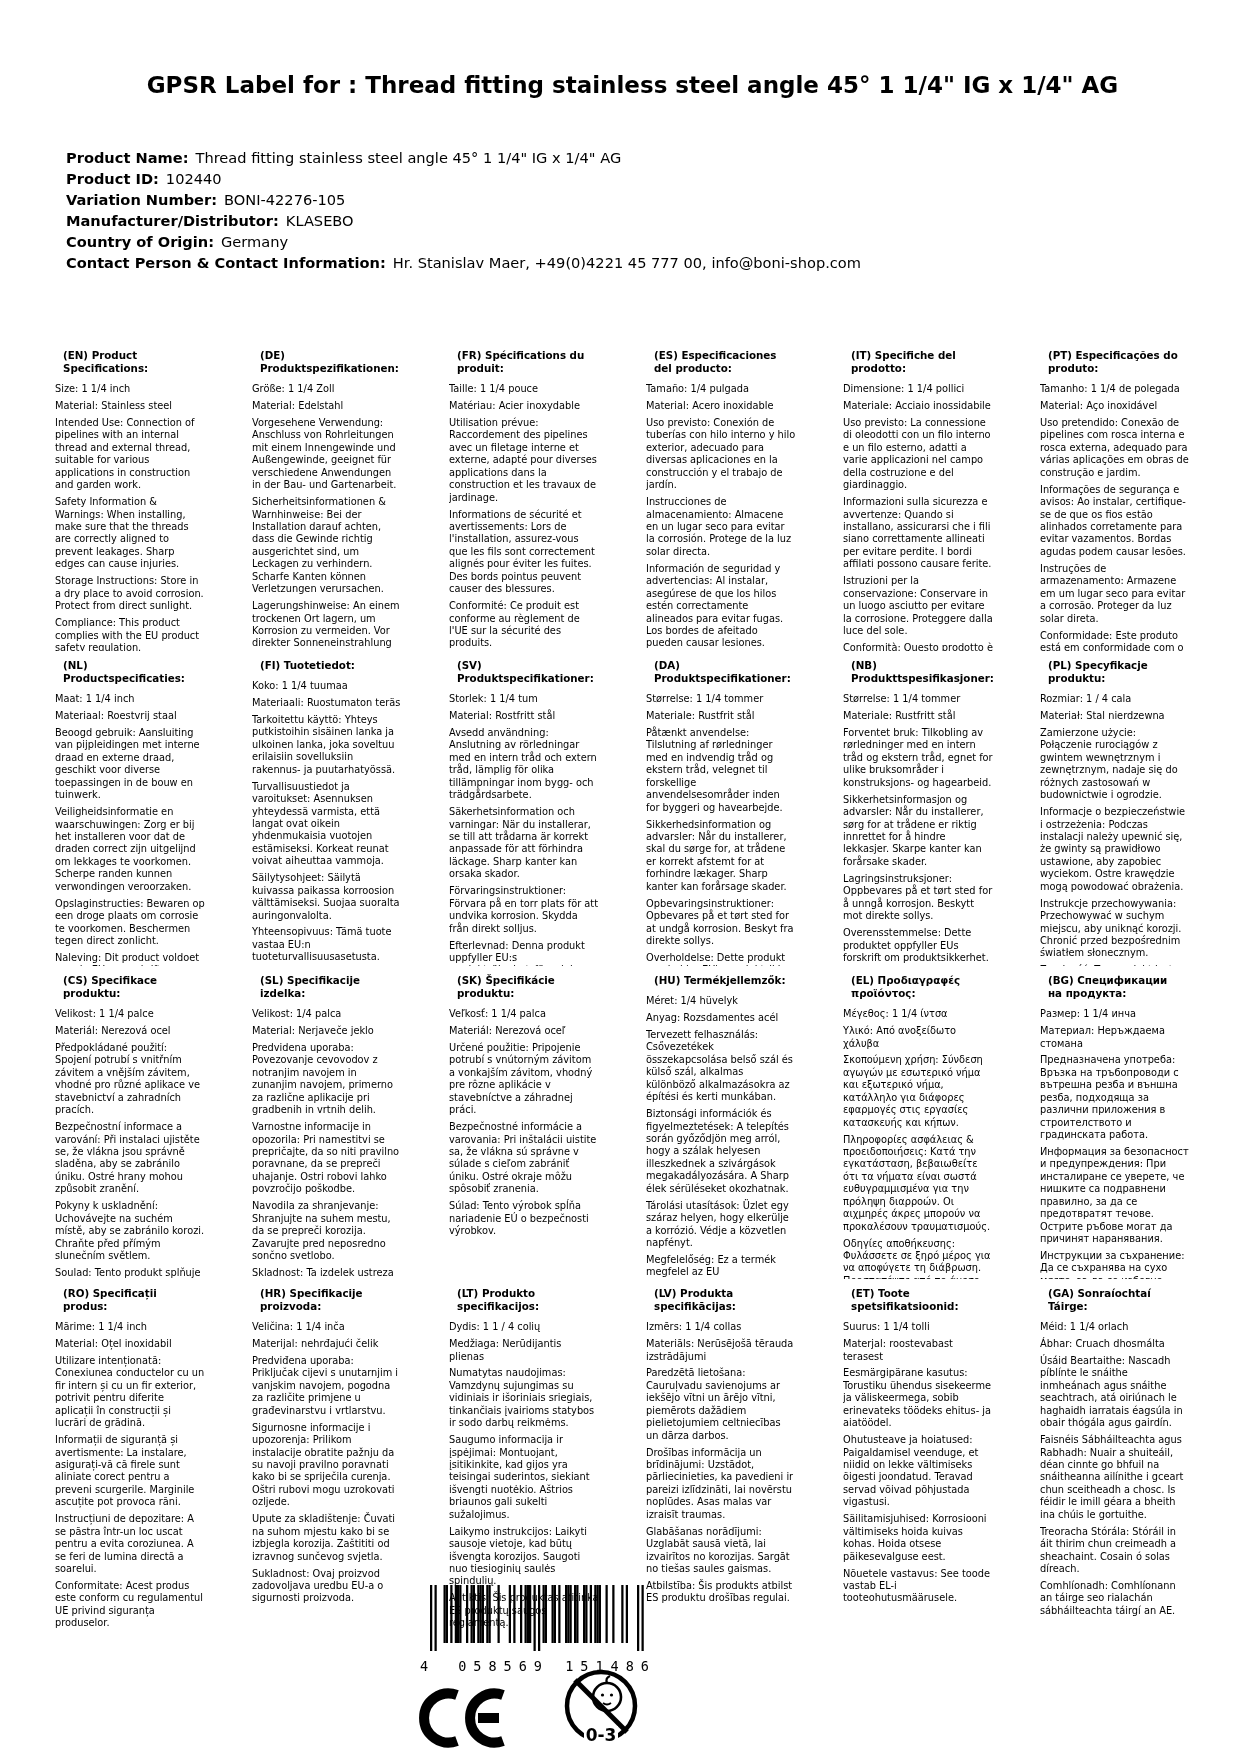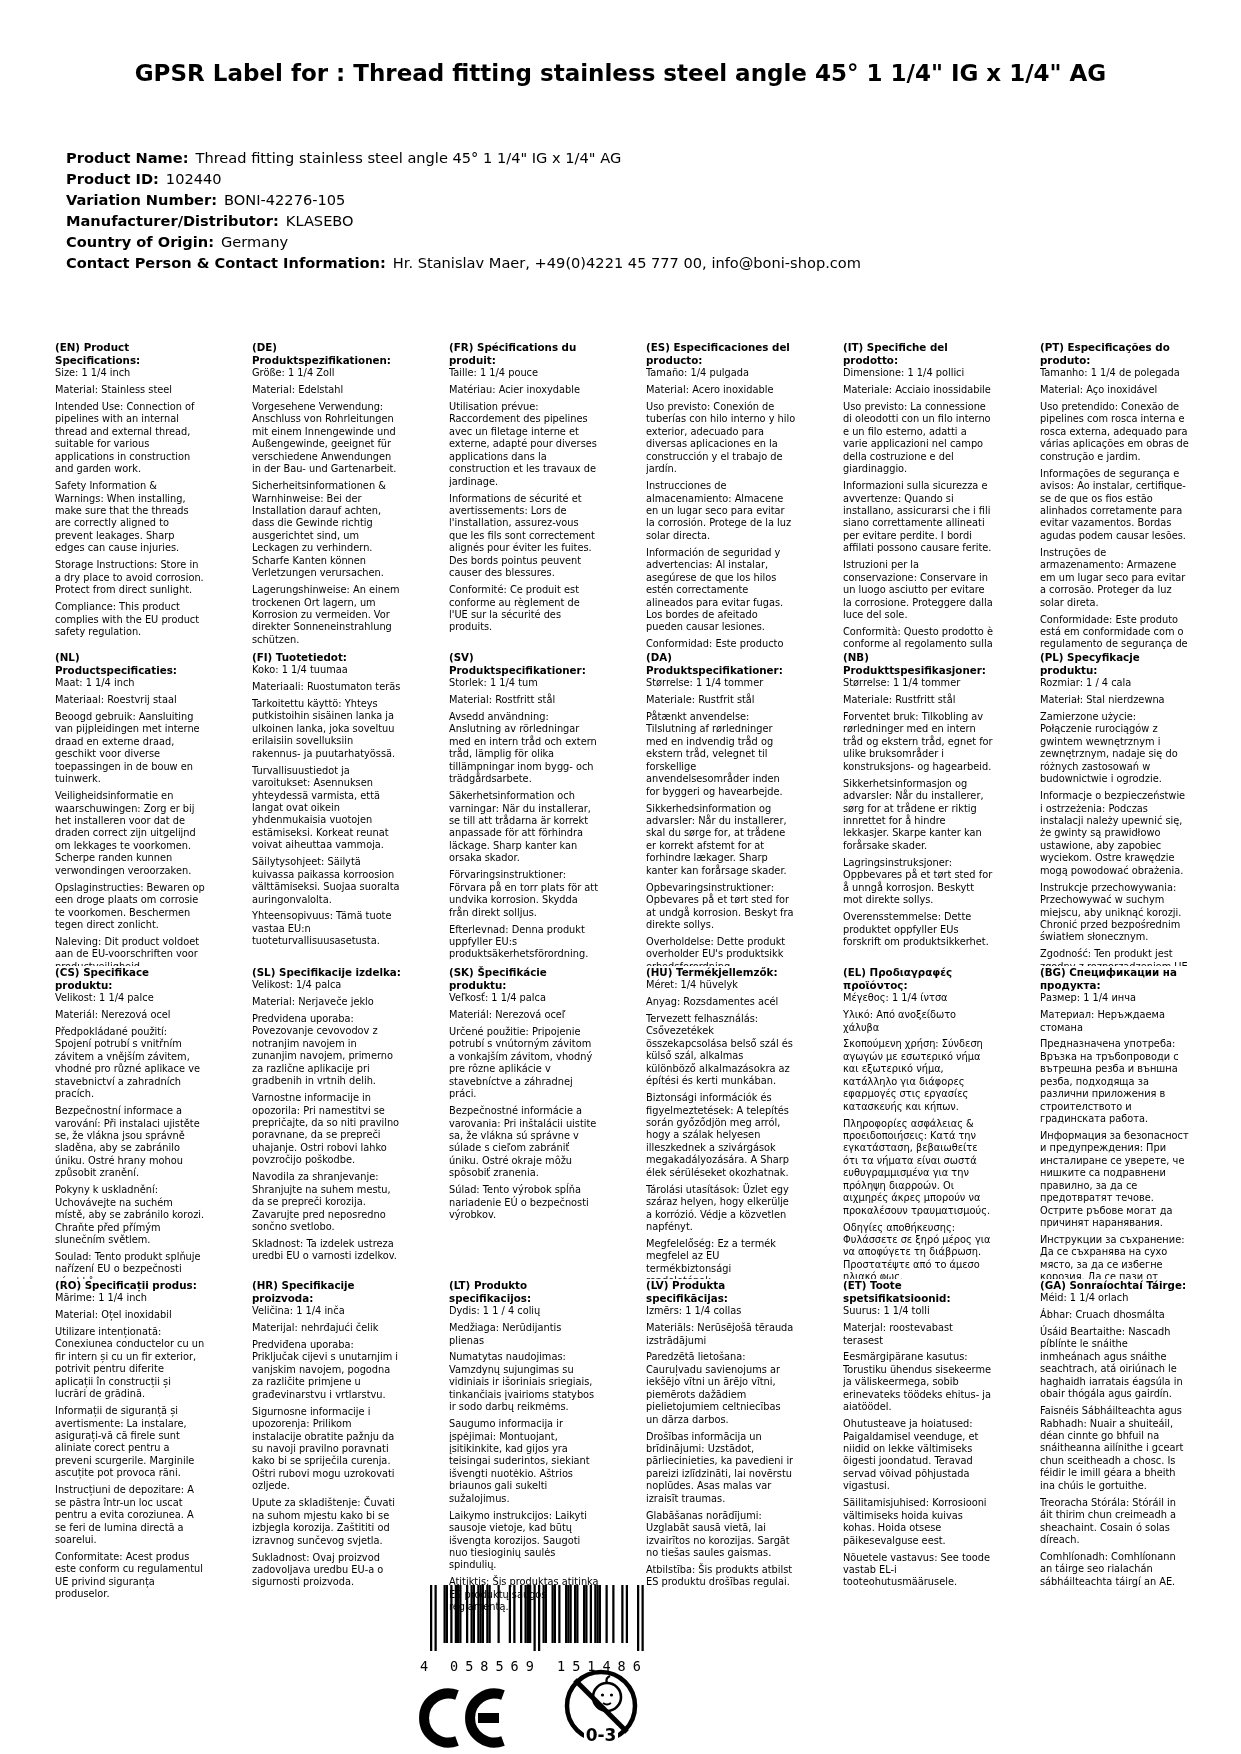--- a/index.html
+++ b/index.html
@@ -9,46 +9,46 @@
     background:#ffffff;
     font-family:"DejaVu Sans","Liberation Sans",sans-serif;
     color:#000;
     margin:0 auto;
     overflow:hidden;
   }
   .title{
     position:absolute;top:56px;left:50%;transform:translateX(-50%);
     width:1000px;text-align:center;
     font-size:23px;font-weight:bold;line-height:34px;
-    margin:0;
+    margin:12px;
   }
   .product-info{
     position:absolute;top:147px;left:55px;right:55px;
     font-size:14.6px;line-height:21px;
   }
   .pi-row{white-space:nowrap;margin-left:11px;}
   .pi-label{font-weight:bold;margin-right:7px;}
   .spec-grid{
     position:absolute;top:341px;left:55px;
     display:grid;
     grid-template-columns:repeat(6,150px);
     grid-template-rows:310px 315px 313px auto;
     column-gap:47px;
   }
   .spec-cell{font-size:9.8px;line-height:1.27;overflow:hidden;}
-  .spec-cell h3{font-size:10.3px;font-weight:bold;margin:0;padding:0;}
+  .spec-cell h3{font-size:10.3px;font-weight:bold;margin:8px;padding:0;}
   .spec-cell p{margin:0 0 4.5px 0;padding:0;}
   .barcode-block{position:absolute;top:1585px;left:420px;width:236px;}
   .barcode-digits{
     display:flex;align-items:flex-start;
     font-family:"DejaVu Sans Mono","Liberation Mono",monospace;
     font-size:13.5px;margin-top:1px;
   }
   .bc-prefix{width:22px;text-align:left;}
-  .bc-group{flex:1;text-align:center;letter-spacing:7px;}
+  .bc-group{flex:1;text-align:right;letter-spacing:7px;}
   .ce-mark{position:absolute;top:1687px;left:415px;}
   .age-icon{position:absolute;top:1664px;left:560px;}
 </style>
 </head>
 <body>
 
 <div class="page">
 
   <h1 class="title">GPSR Label for : Thread fitting stainless steel angle 45° 1 1/4" IG x 1/4" AG</h1>
 

